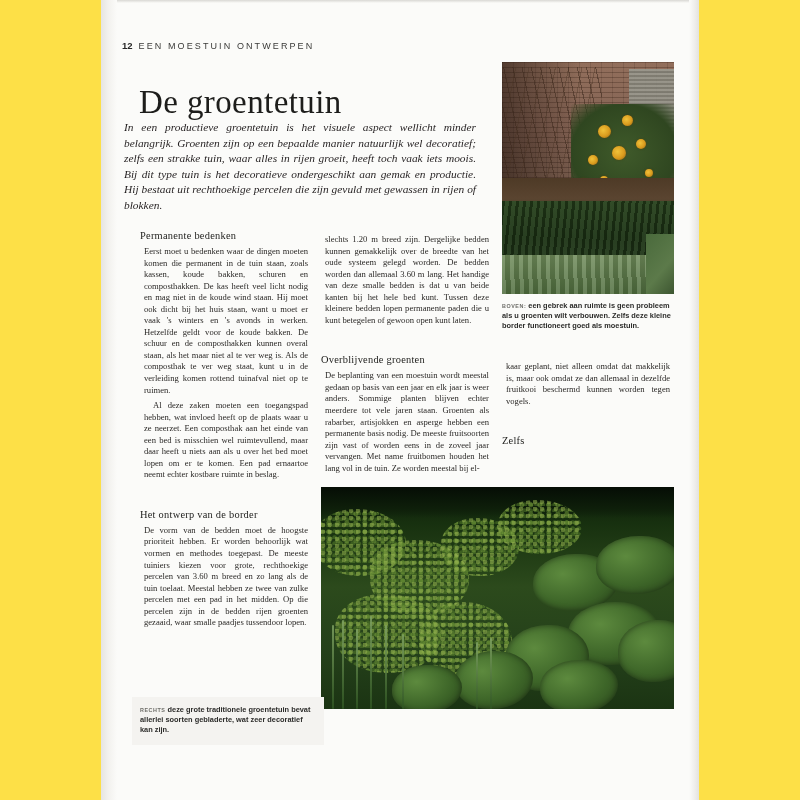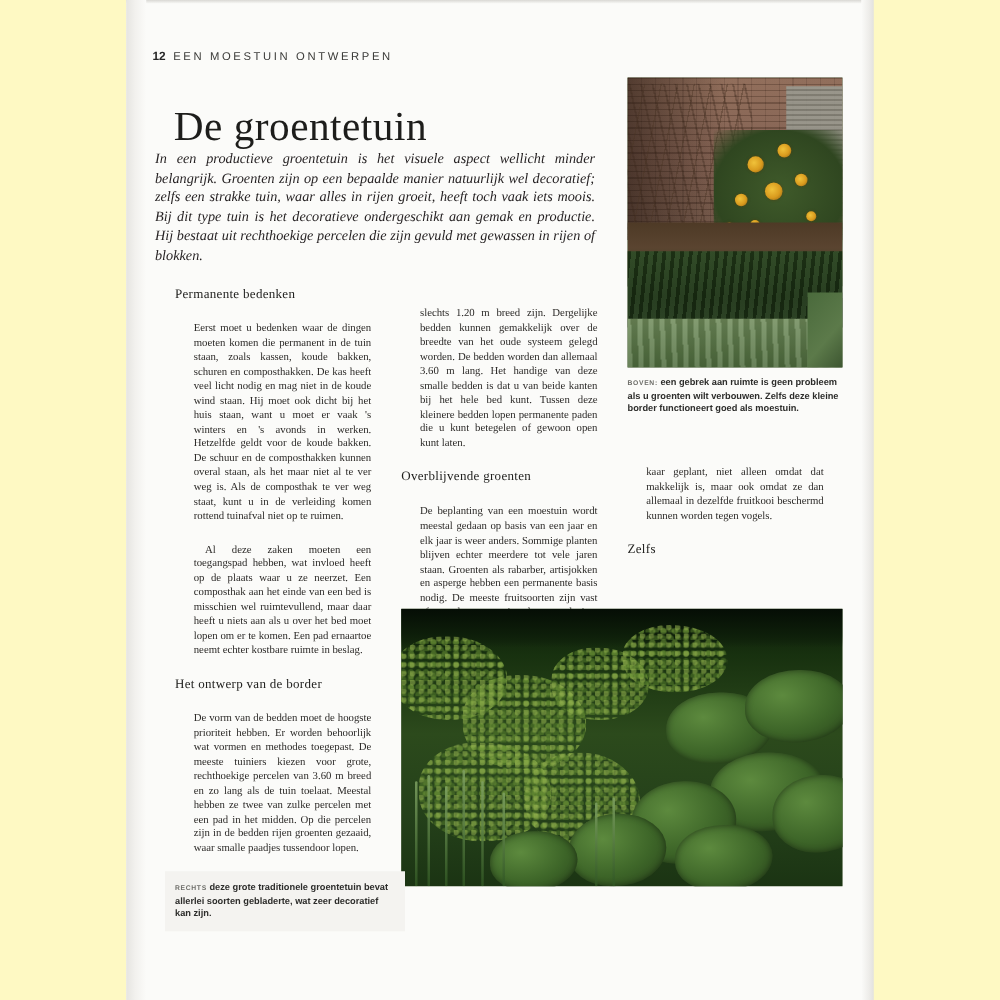--- a/index.html
+++ b/index.html
@@ -1,21 +1,21 @@
 <!DOCTYPE html>
 <html><head>
 <meta charset="utf-8">
 <style>
   html,body{margin:0;padding:0;}
   body{
     width:800px;height:800px;overflow:hidden;
     background:#ffffff;
     font-family:"Liberation Serif", serif;
   }
-  .scene{position:relative;width:800px;height:800px;background:#fef9c3;}
+  .scene{position:relative;width:800px;height:800px;background:#fde047;}
 
   
   .page{
     position:absolute;left:101px;top:0;width:596px;height:800px;
     background:#fbfbf9;
     box-shadow:0 0 0 0 transparent;
   }
   .page-inner-shadow{
     position:absolute;left:101px;top:0;width:16px;height:800px;
     background:linear-gradient(to right,#e6e5e1 0%,#f2f1ee 45%,#fbfbf9 100%);
@@ -57,29 +57,29 @@
     color:#231f20;text-align:justify;
   }
 
   
   .col{
     position:absolute;
     font-family:"Liberation Serif", serif;
     font-size:8.6px;line-height:11.55px;
     color:#2b2927;text-align:justify;
   }
-  .col p{margin:15px;text-indent:9px;}
+  .col p{margin:4px;text-indent:9px;}
   .col p.first{text-indent:0;}
   .col h3{
     margin:0 0 3px 0;
     font-family:"Liberation Serif", serif;
     font-weight:normal;font-size:10.4px;line-height:12px;
     color:#1d1d1b;letter-spacing:0.25px;
   }
-  .col .sec{margin-top:16px;}
+  .col .sec{margin-top:28px;}
 
   #col1{left:140px;top:230px;width:172px;}
   #col2{left:321px;top:230px;width:172px;}
   #col3{left:502px;top:357px;width:172px;}
 
   
   .photo{position:absolute;overflow:hidden;background:#4a5f3a;}
 
   
   #photo-top{left:502px;top:62px;width:172px;height:232px;}

